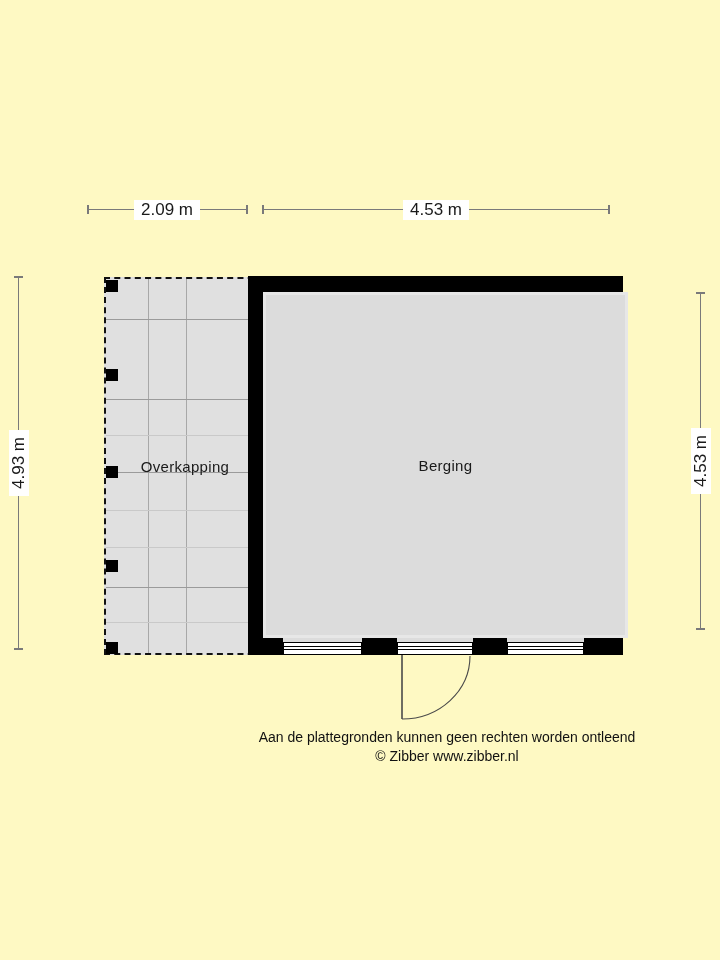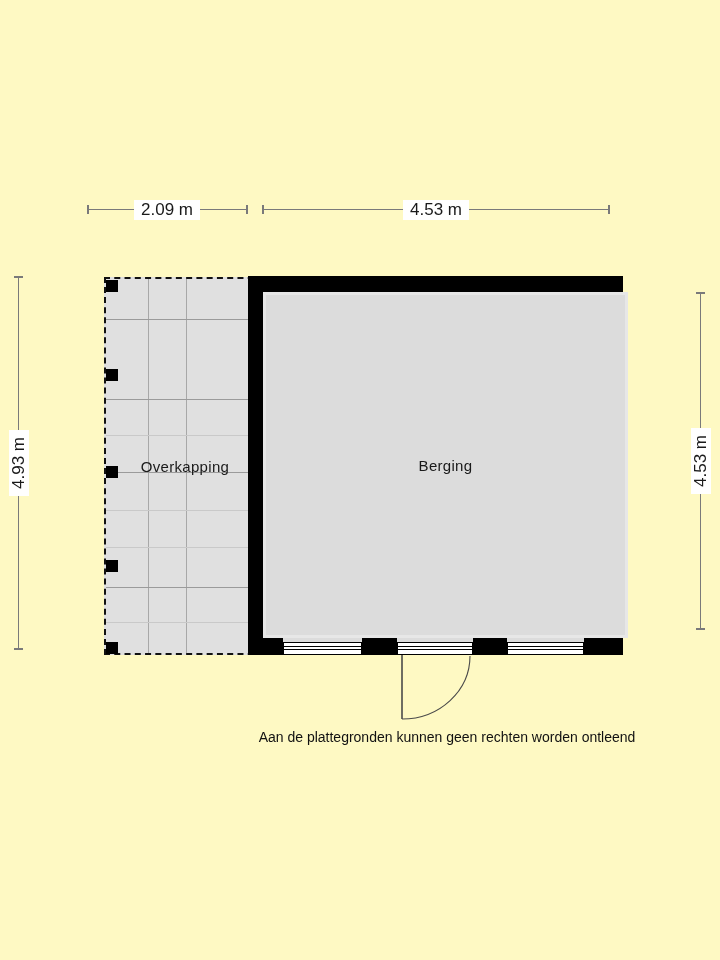--- a/index.html
+++ b/index.html
@@ -110,15 +110,16 @@
     <div class="win" style="left:259px;width:77px;"></div>
   </div>
 
   <svg class="door-svg" viewBox="0 0 80 70">
     <line x1="7" y1="0" x2="7" y2="64" stroke="#4a4a4a" stroke-width="1.6"></line>
     <path d="M 75 1 A 68 63 0 0 1 7 64" fill="none" stroke="#4a4a4a" stroke-width="1.1"></path>
   </svg>
 
   <div class="footer">
     <div>Aan de plattegronden kunnen geen rechten worden ontleend</div>
+    <div>© Zibber www.zibber.nl</div>
   </div>
 
 </div>
 
 </body></html>

